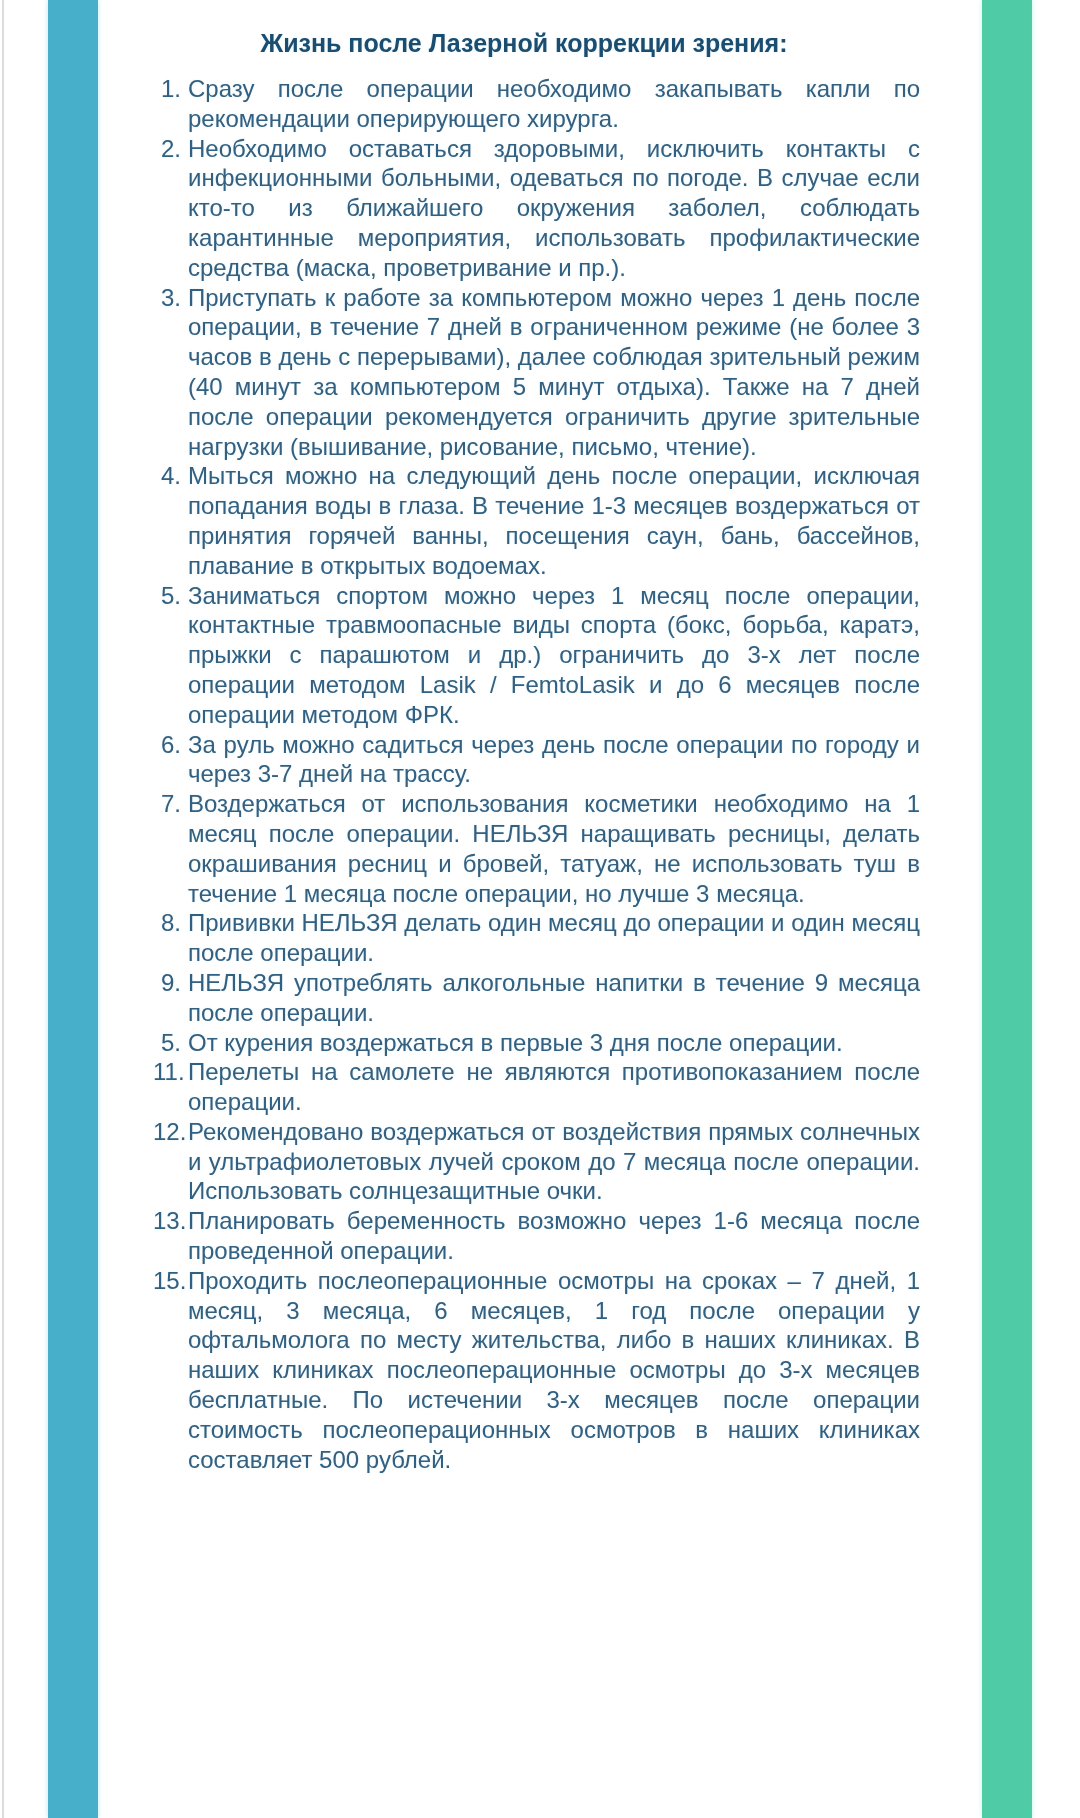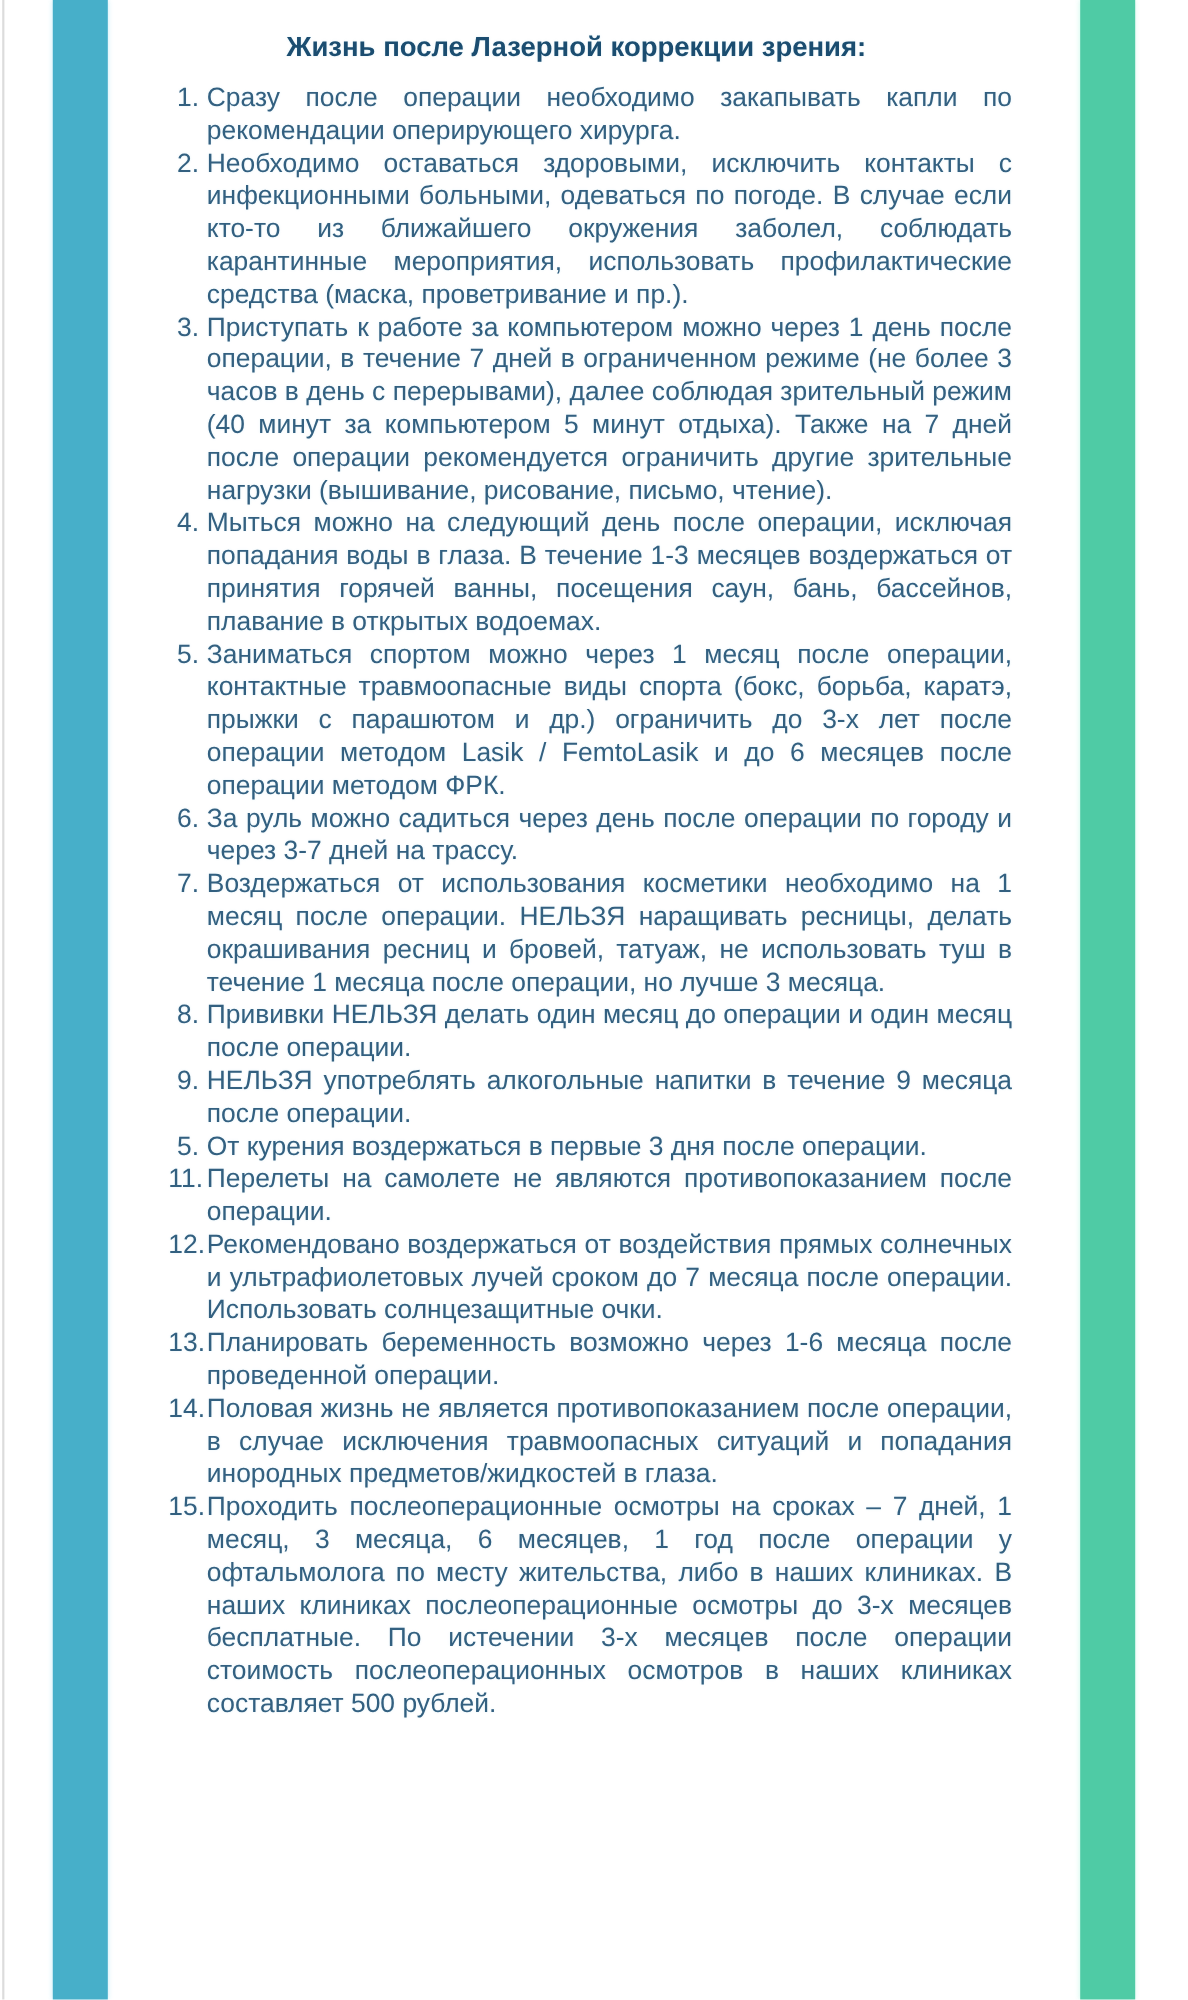--- a/index.html
+++ b/index.html
@@ -78,17 +78,16 @@
       <li><span class="num">4.</span><span>Мыться можно на следующий день после операции, исключая попадания воды в глаза. В течение 1-3 месяцев воздержаться от принятия горячей ванны, посещения саун, бань, бассейнов, плавание в открытых водоемах.</span></li>
       <li><span class="num">5.</span><span>Заниматься спортом можно через 1 месяц после операции, контактные травмоопасные виды спорта (бокс, борьба, каратэ, прыжки с парашютом и др.) ограничить до 3-х лет после операции методом Lasik / FemtoLasik и до 6 месяцев после операции методом ФРК.</span></li>
       <li><span class="num">6.</span><span>За руль можно садиться через день после операции по городу и через 3-7 дней на трассу.</span></li>
       <li><span class="num">7.</span><span>Воздержаться от использования косметики необходимо на 1 месяц после операции. НЕЛЬЗЯ наращивать ресницы, делать окрашивания ресниц и бровей, татуаж, не использовать туш в течение 1 месяца после операции, но лучше 3 месяца.</span></li>
       <li><span class="num">8.</span><span>Прививки НЕЛЬЗЯ делать один месяц до операции и один месяц после операции.</span></li>
       <li><span class="num">9.</span><span>НЕЛЬЗЯ употреблять алкогольные напитки в течение 9 месяца после операции.</span></li>
       <li><span class="num">5.</span><span>От курения воздержаться в первые 3 дня после операции.</span></li>
       <li><span class="num">11.</span><span>Перелеты на самолете не являются противопоказанием после операции.</span></li>
       <li><span class="num">12.</span><span>Рекомендовано воздержаться от воздействия прямых солнечных и ультрафиолетовых лучей сроком до 7 месяца после операции. Использовать солнцезащитные очки.</span></li>
       <li><span class="num">13.</span><span>Планировать беременность возможно через 1-6 месяца после проведенной операции.</span></li>
-      <li><span class="num">14.</span><span>Половая жизнь не является противопоказанием после операции, в случае исключения травмоопасных ситуаций и попадания инородных предметов/жидкостей в глаза.</span></li>
       <li><span class="num">15.</span><span>Проходить послеоперационные осмотры на сроках – 7 дней, 1 месяц, 3 месяца, 6 месяцев, 1 год после операции у офтальмолога по месту жительства, либо в наших клиниках. В наших клиниках послеоперационные осмотры до 3-х месяцев бесплатные. По истечении 3-х месяцев после операции стоимость послеоперационных осмотров в наших клиниках составляет 500 рублей.</span></li>
     </ol>
   </div>
 </div>
 
 </body></html>

